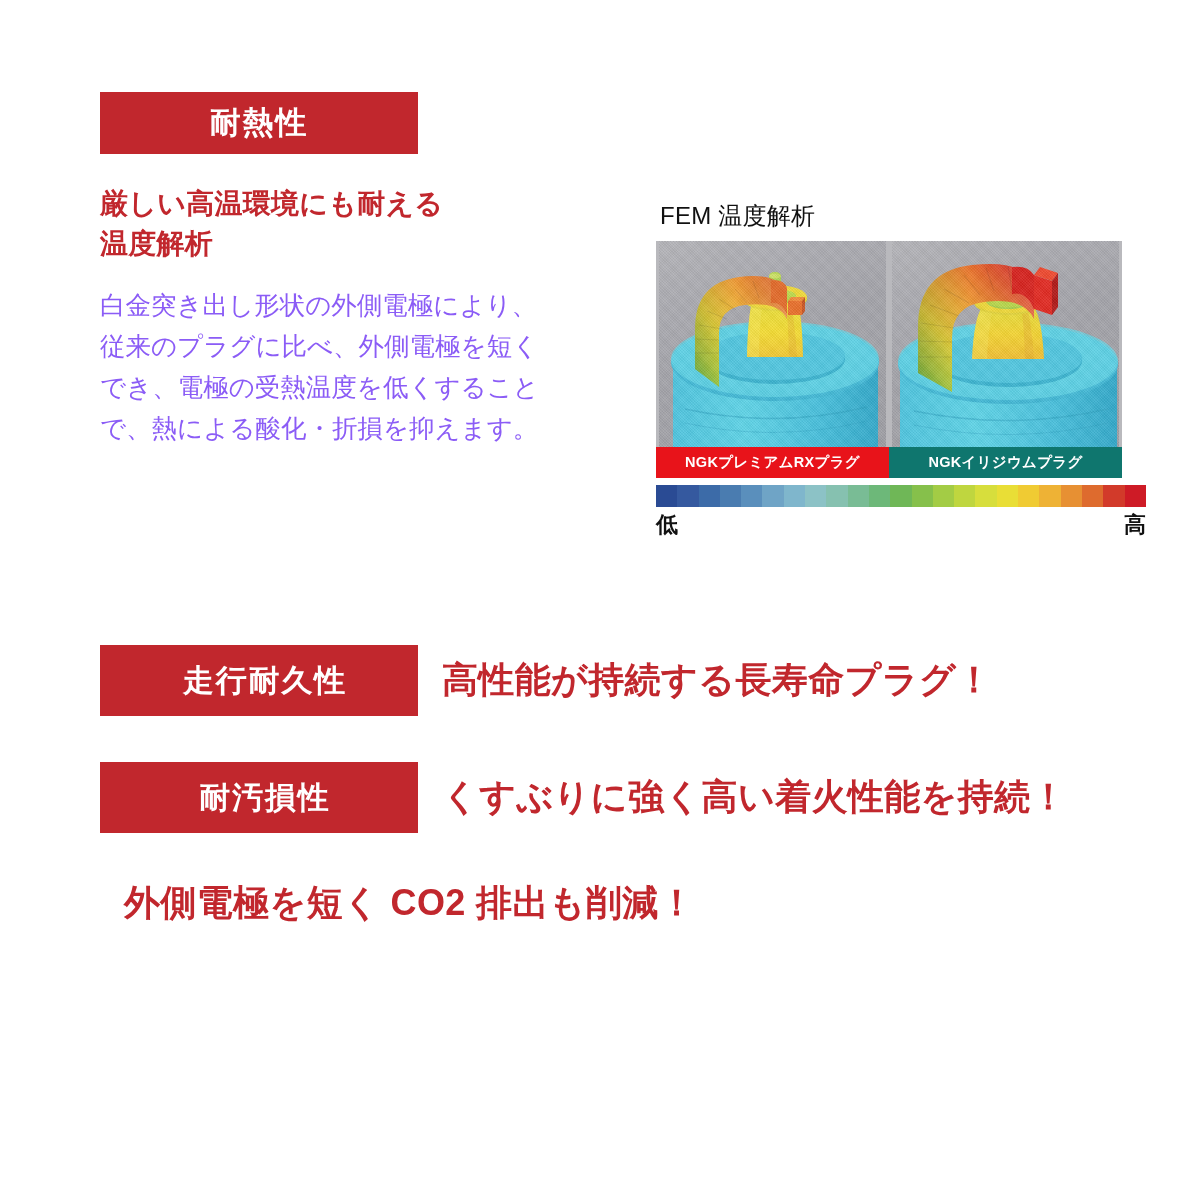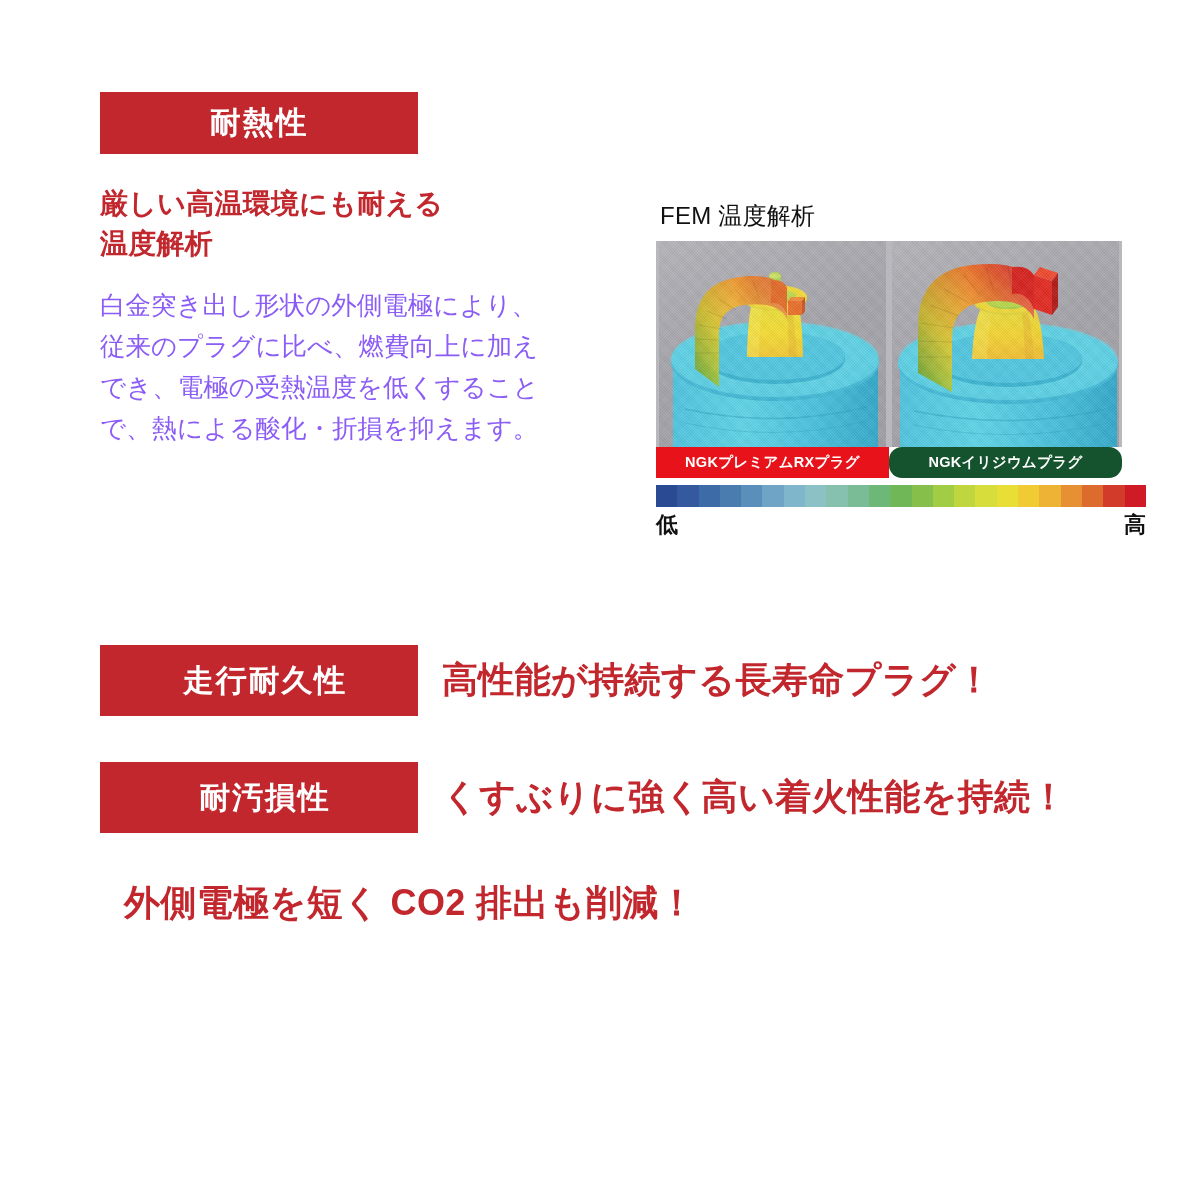--- a/index.html
+++ b/index.html
@@ -75,21 +75,21 @@
       repeating-linear-gradient(-45deg,rgba(255,255,255,.04) 0 1px,rgba(0,0,0,.02) 1px 2px);
     pointer-events:none;
   }
 
   .fem-cap{
     height:31px;display:flex;align-items:center;justify-content:center;
     color:#fff;font-size:14.5px;font-weight:700;letter-spacing:.02em;
     box-sizing:border-box;
   }
   .cap-rx{background:#E8131A;}
-  .cap-ir{background:#14532d;border-radius:13px;}
+  .cap-ir{background:#0f766e;}
 
   
   .legend{margin-top:7px;}
   .legend-bar{display:flex;height:22px;width:490px;}
   .legend-bar span{flex:1 1 auto;}
   .legend-labels{
     display:flex;justify-content:space-between;
     margin-top:3px;font-size:22px;color:#111;font-weight:700;
   }
 
@@ -119,21 +119,21 @@
 
     <div class="badge badge-heat">耐熱性</div>
 
     <div class="heat-headline">
       <div>厳しい高温環境にも耐える</div>
       <div>温度解析</div>
     </div>
 
     <div class="heat-body">
       <div>白金突き出し形状の外側電極により、</div>
-      <div>従来のプラグに比べ、燃費向上に加え</div>
+      <div>従来のプラグに比べ、外側電極を短く</div>
       <div>でき、電極の受熱温度を低くすること</div>
       <div>で、熱による酸化・折損を抑えます。</div>
     </div>
   </section>
 
   <figure class="fem" style="margin:0;">
 
     <div class="fem-title">FEM 温度解析</div>
 
     <div class="fem-panels">

